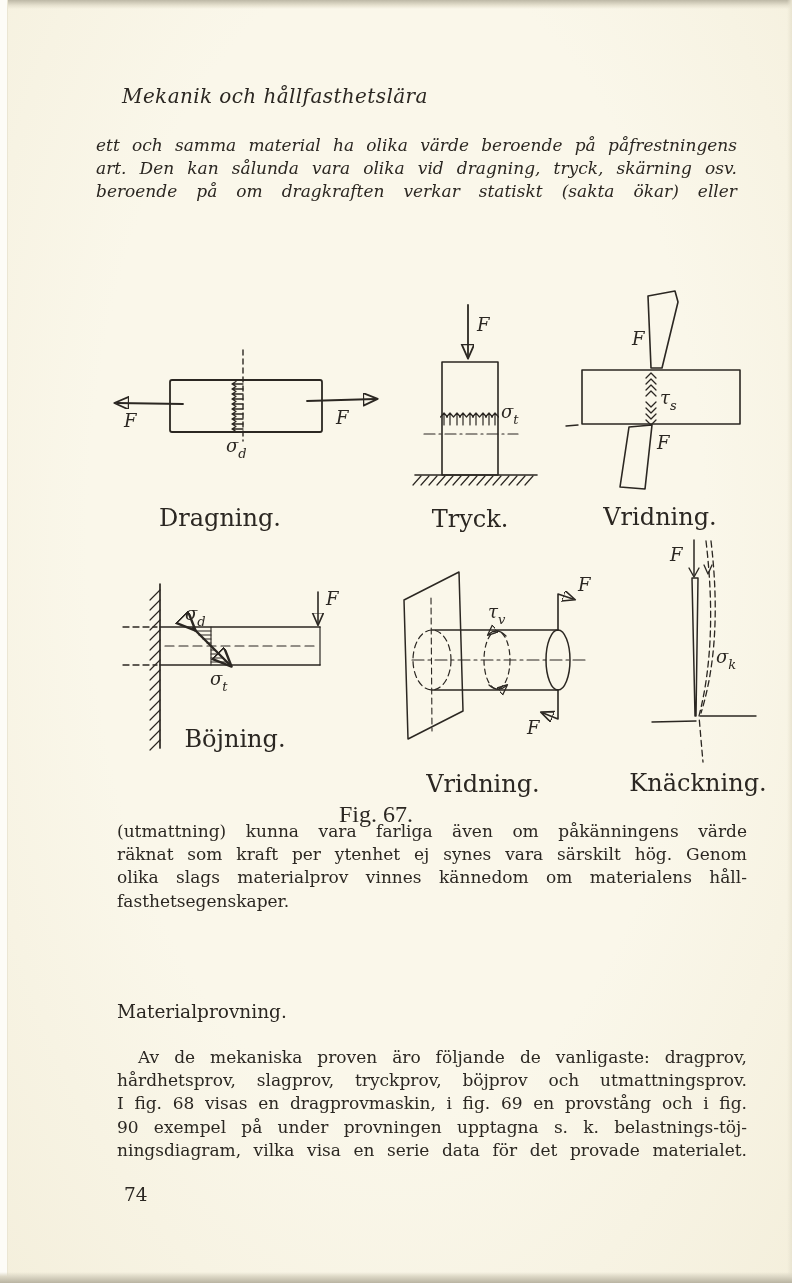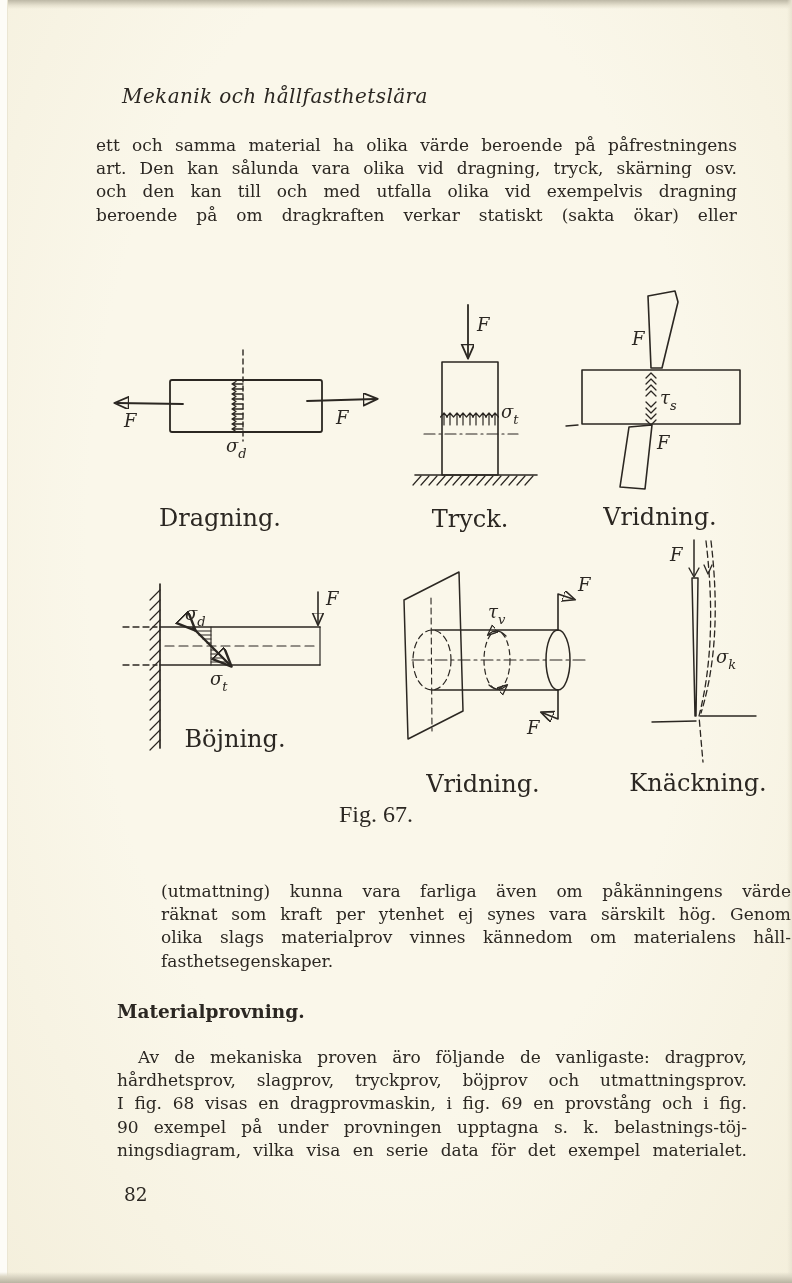--- a/index.html
+++ b/index.html
@@ -20,26 +20,26 @@
   .edge-right  { position:absolute; top:0; right:0; width:5px; height:100%;
                  background:linear-gradient(to left, #e9e4d1, rgba(246,242,226,0)); }
   .running-head {
     position:absolute; left:122px; top:84px;
     font-style:italic; font-size:20px; letter-spacing:0.4px;
   }
   .para { position:absolute; font-size:17px; line-height:23.2px; }
   .para .line { text-align:justify; text-align-last:justify; height:23.2px; overflow:visible; }
   .para .line.flush { text-align-last:left; }
   .para .line.indent { text-indent:21px; }
-  .p1 { left:96px;  top:134px;  width:641px; }
-  .p2 { left:117px; top:880px;  width:630px;margin-left:44px; }
+  .p1 { left:96px;  top:134px;  width:641px;font-style:italic; }
+  .p2 { left:117px; top:820px;  width:630px; }
   .p3 { left:117px; top:1046px; width:630px; }
   .subhead {
     position:absolute; left:117px; top:1001px;
-    font-weight:bold; font-size:18.5px;
+    font-weight:normal; font-size:18.5px;
   }
   .pagenum { position:absolute; left:124px; top:1184px; font-size:18.5px; }
   .figcap { position:absolute; font-size:24px; text-align:center; width:150px; }
   .cap-dragning  { left:145px; top:504px; }
   .cap-tryck     { left:395px; top:505px; }
   .cap-skjuvning { left:585px; top:503px; }
   .cap-bojning   { left:160px; top:725px; }
   .cap-vridning  { left:408px; top:770px; }
   .cap-knackning { left:623px; top:769px; }
   .cap-fig       { left:301px; top:801px;font-family:Liberation Serif, serif; }
@@ -59,21 +59,20 @@
   <div class="edge-top"></div>
   <div class="edge-left"></div>
   <div class="edge-right"></div>
   <div class="edge-bottom"></div>
 
   <div class="running-head">Mekanik och hållfasthetslära</div>
 
   <div class="para p1">
     <div class="line">ett och samma material ha olika värde beroende på påfrestningens</div>
     <div class="line">art. Den kan sålunda vara olika vid dragning, tryck, skärning osv.</div>
-    <div class="line">och den kan till och med utfalla olika vid exempelvis dragning</div>
     <div class="line">beroende på om dragkraften verkar statiskt (sakta ökar) eller</div>
   </div>
 
   <svg class="figsvg" width="792" height="520" viewBox="0 280 792 520">
     <defs>
       <marker id="mA" orient="auto" markerWidth="10" markerHeight="9" refX="6.5" refY="3.5">
         <path d="M0,0 L8,3.5 L0,7 Z" fill="#2b2722" stroke="none"></path>
       </marker>
       <pattern id="hatch" patternUnits="userSpaceOnUse" width="7" height="7" patternTransform="rotate(45)">
         <line x1="0" y1="0" x2="0" y2="7" stroke="#2b2722" stroke-width="1.2"></line>
@@ -178,17 +177,17 @@
     <div class="line flush">fasthetsegenskaper.</div>
   </div>
 
   <div class="subhead">Materialprovning.</div>
 
   <div class="para p3">
     <div class="line indent">Av de mekaniska proven äro följande de vanligaste: dragprov,</div>
     <div class="line">hårdhetsprov, slagprov, tryckprov, böjprov och utmattningsprov.</div>
     <div class="line">I fig. 68 visas en dragprovmaskin, i fig. 69 en provstång och i fig.</div>
     <div class="line">90 exempel på under provningen upptagna s. k. belastnings-töj-</div>
-    <div class="line">ningsdiagram, vilka visa en serie data för det exempel materialet.</div>
+    <div class="line">ningsdiagram, vilka visa en serie data för det provade materialet.</div>
   </div>
 
-  <div class="pagenum">82</div>
+  <div class="pagenum">74</div>
 </div>
 
 </body></html>

